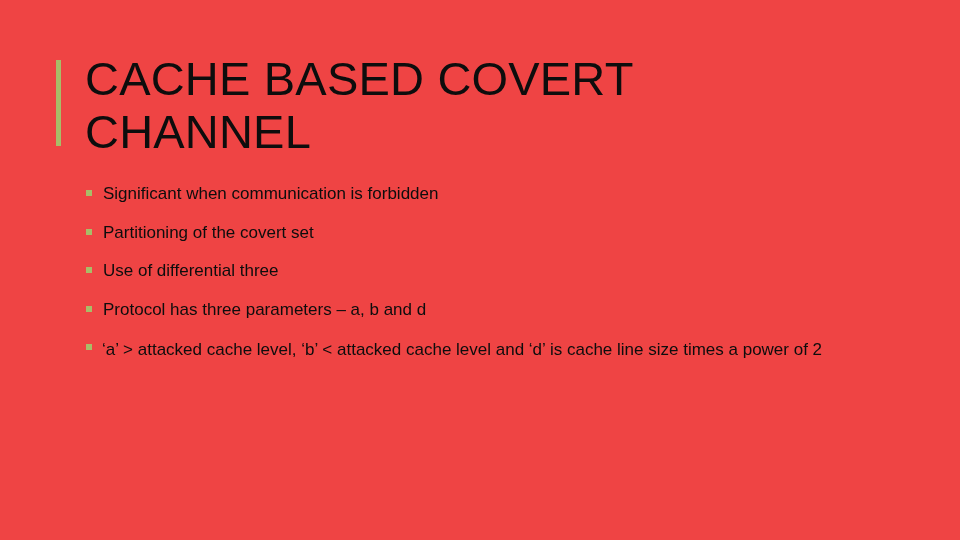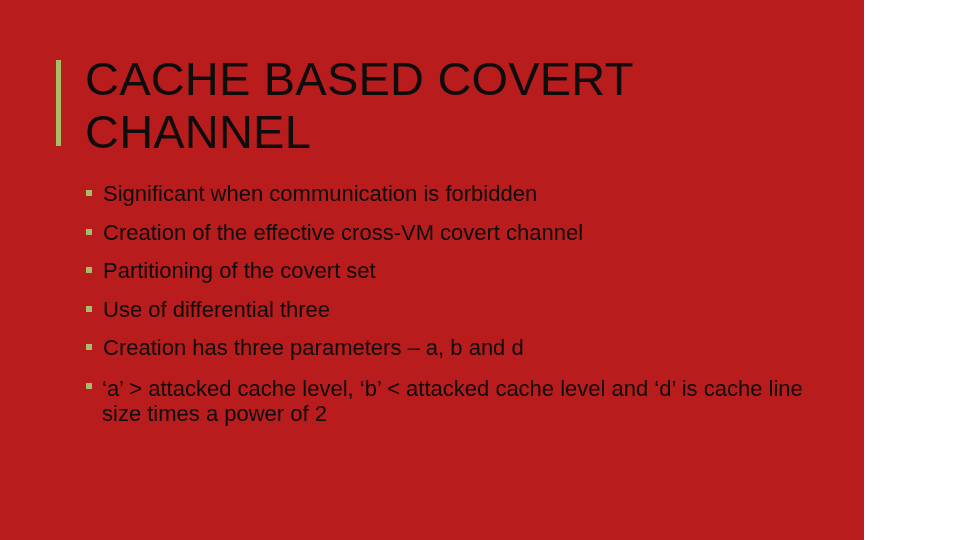--- a/index.html
+++ b/index.html
@@ -8,23 +8,23 @@
   }
   body {
     width: 960px;
     height: 540px;
     background: #FFFFFF;
     font-family: "Liberation Sans", sans-serif;
     overflow: hidden;
   }
   #slide {
     position: relative;
-    width: 864px;
+    width: 960px;
     height: 540px;
-    background: #b91c1c;
+    background: #ef4444;
   }
 
   
   #title-accent-bar {
     position: absolute;
     left: 56px;
     top: 60px;
     width: 5px;
     height: 86px;
     background: #A9BD68;
@@ -46,21 +46,21 @@
   #bullet-list {
     position: absolute;
     left: 86px;
     top: 183px;
     width: 800px;
   }
   .bullet-item {
     position: relative;
     padding-left: 17px;
     margin-bottom: 17.5px;
-    font-size: 22px;
+    font-size: 17px;
     line-height: 21px;
     color: #0D0D0D;
   }
   .bullet-item:last-child {
     margin-bottom: 12px;
   }
   .bullet-marker {
     position: absolute;
     left: 0;
     top: 7px;
@@ -92,38 +92,34 @@
   <div id="slide-title">CACHE BASED COVERT CHANNEL</div>
 
   <div id="bullet-list">
 
     <div class="bullet-item">
       <span class="bullet-marker"></span>
       <span class="bullet-text">Significant when communication is forbidden</span>
     </div>
 
 
-    <div class="bullet-item">
-      <span class="bullet-marker"></span>
-      <span class="bullet-text">Creation of the effective cross-VM covert channel</span>
-    </div>
 
     <div class="bullet-item">
       <span class="bullet-marker"></span>
       <span class="bullet-text">Partitioning of the covert set</span>
     </div>
 
     <div class="bullet-item">
       <span class="bullet-marker"></span>
       <span class="bullet-text">Use of differential three</span>
     </div>
 
     <div class="bullet-item">
       <span class="bullet-marker"></span>
-      <span class="bullet-text">Creation has three parameters – a, b and d</span>
+      <span class="bullet-text">Protocol has three parameters – a, b and d</span>
     </div>
 
     <div class="bullet-item wraps">
       <span class="bullet-marker"></span>
       <span class="bullet-text">‘a’ &gt; attacked cache level, ‘b’ &lt; attacked cache level and ‘d’ is cache line size times a power of 2</span>
     </div>
 
   </div>
 </div>
 

